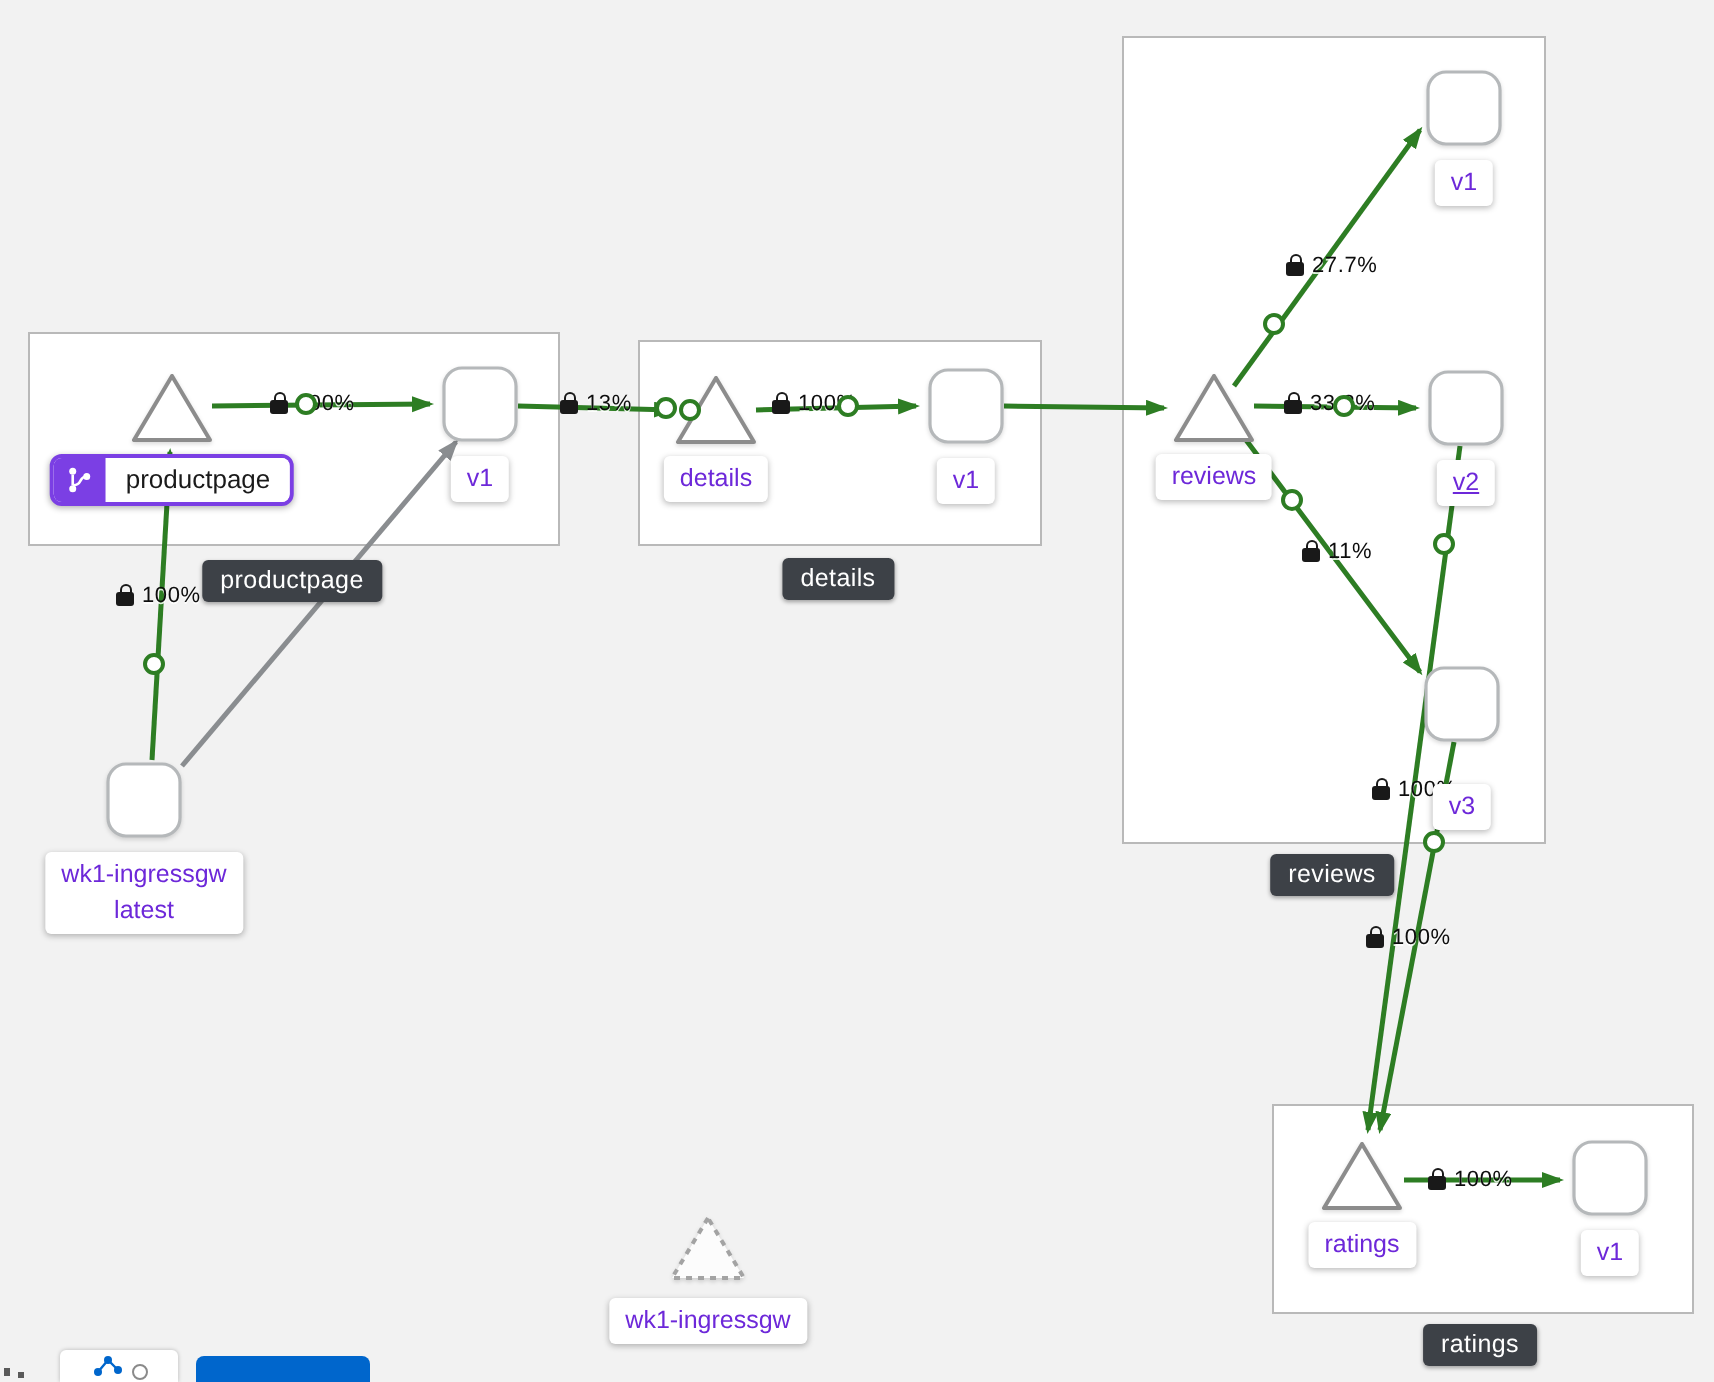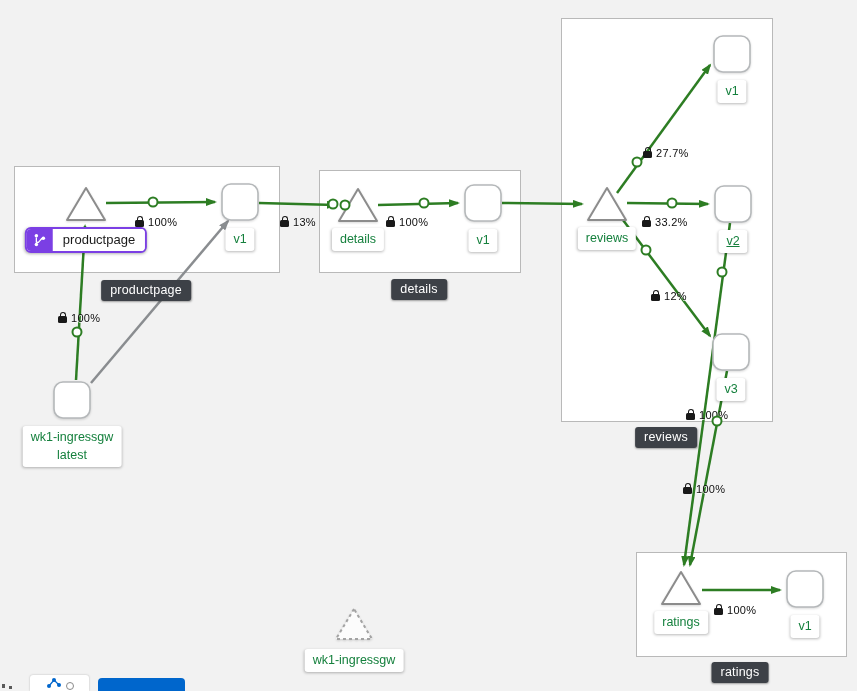--- a/index.html
+++ b/index.html
@@ -6,27 +6,27 @@
   #canvas{position:relative;width:857px;height:691px;background:#f2f2f2;overflow:hidden;
           font-family:"Liberation Sans", sans-serif;}
   .group{position:absolute;background:#ffffff;border:1px solid #b9b9b9;z-index:1;}
   .group-label{position:absolute;transform:translateX(-50%);background:#3d4147;color:#fff;
 CSS    font-weight:700;font-size:12.5px;padding:3px 9px 4px;border-radius:3px;z-index:3;
     box-shadow:0 1px 2px rgba(0,0,0,.35);white-space:nowrap;}
   .group-label{letter-spacing:.2px;}
   svg.layer{position:absolute;left:0;top:0;z-index:2;}
   svg.overlay{position:absolute;left:0;top:0;z-index:5;pointer-events:none;}
   .edge-label{position:absolute;display:flex;align-items:flex-start;gap:4px;z-index:3;
-    font-size:11px;color:#0d0d0d;white-space:nowrap;text-shadow:0 1px 0 rgba(255,255,255,.85);margin-top:20px;}
+    font-size:11px;color:#0d0d0d;white-space:nowrap;text-shadow:0 1px 0 rgba(255,255,255,.85);}
   .edge-label .pct{margin-top:1px;letter-spacing:.3px;}
   .lock{position:relative;width:9px;height:7px;background:#191919;border-radius:1.5px;
     display:inline-block;margin-top:5px;flex:0 0 auto;}
   .lock::before{content:"";position:absolute;top:-4px;left:1.5px;width:6px;height:5px;
     border:1.6px solid #191919;border-bottom:none;border-radius:3px 3px 0 0;box-sizing:border-box;}
-  .node-label{position:absolute;transform:translateX(-50%);background:#fff;color:#15803d;
+  .node-label{position:absolute;transform:translateX(-50%);background:#fff;color:#6d28d9;
     font-size:12.5px;padding:2px 8px 3px;border-radius:3px;z-index:4;text-align:center;
     box-shadow:0 1px 3px rgba(0,0,0,.28);white-space:nowrap;line-height:1.45;}
   .badge{position:absolute;transform:translateX(-50%);display:flex;align-items:stretch;
     border:2px solid #7b3fe4;border-radius:6px;overflow:hidden;background:#fff;z-index:4;
     box-shadow:0 1px 3px rgba(0,0,0,.3);}
   .badge .icon-box{background:#7b3fe4;width:26px;display:flex;align-items:center;justify-content:center;}
   .badge .txt{padding:3px 10px 4px;font-size:13px;color:#1a1a1a;background:#fff;}
   .toolbar-btn{position:absolute;z-index:6;}
   #layout-btn{left:30px;top:675px;width:59px;height:16px;background:#fff;border-radius:3px 3px 0 0;
     box-shadow:0 0 2px rgba(0,0,0,.25);display:flex;align-items:center;justify-content:center;gap:4px;}
@@ -125,21 +125,21 @@
     <div class="edge-label" style="left: 643px; top: 126px;">
       <span class="lock"></span>
       <span class="pct">27.7%</span>
     </div>
     <div class="edge-label" style="left: 642px; top: 195px;">
       <span class="lock"></span>
       <span class="pct">33.2%</span>
     </div>
     <div class="edge-label" style="left: 651px; top: 269px;">
       <span class="lock"></span>
-      <span class="pct">12%</span>
+      <span class="pct">11%</span>
     </div>
     <div class="edge-label" style="left: 686px; top: 388px;">
       <span class="lock"></span>
       <span class="pct">100%</span>
     </div>
     <div class="edge-label" style="left: 683px; top: 462px;">
       <span class="lock"></span>
       <span class="pct">100%</span>
     </div>
     <div class="edge-label" style="left: 714px; top: 583px;">
@@ -157,17 +157,17 @@
       </span>
       <span class="txt">productpage</span>
     </div>
     <div class="node-label" style="left: 240px; top: 228px;">v1</div>
     <div class="node-label" style="left: 72px; top: 426px;">wk1-ingressgw<br>latest</div>
     <div class="node-label" style="left: 358px; top: 228px;">details</div>
     <div class="node-label" style="left: 483px; top: 229px;">v1</div>
     <div class="node-label" style="left: 607px; top: 227px;">reviews</div>
     <div class="node-label" style="left: 732px; top: 80px;">v1</div>
     <div class="node-label" style="left: 733px; top: 230px; text-decoration: underline;">v2</div>
-    <div class="node-label" style="left: 731px; top: 378px;">v3</div>
+    <div class="node-label" style="left: 731px; top: 392px;">v3</div>
     <div class="node-label" style="left: 681px; top: 611px;">ratings</div>
     <div class="node-label" style="left: 805px; top: 615px;">v1</div>
     <div class="node-label" style="left: 354px; top: 649px;">wk1-ingressgw</div>
   </div>
 
 </body></html>

